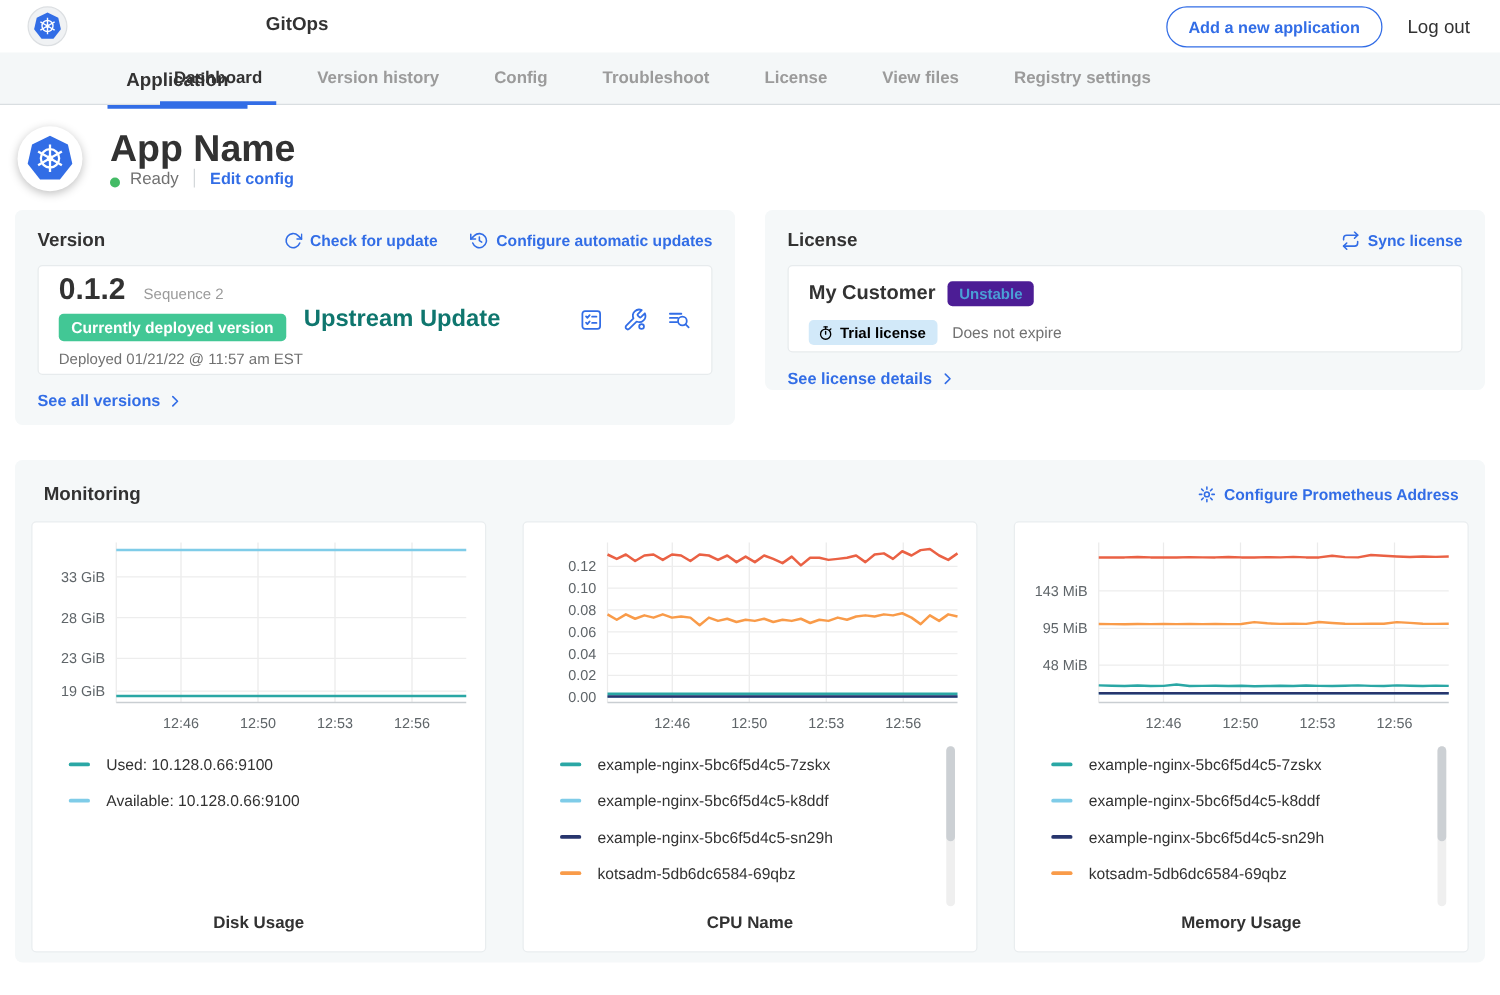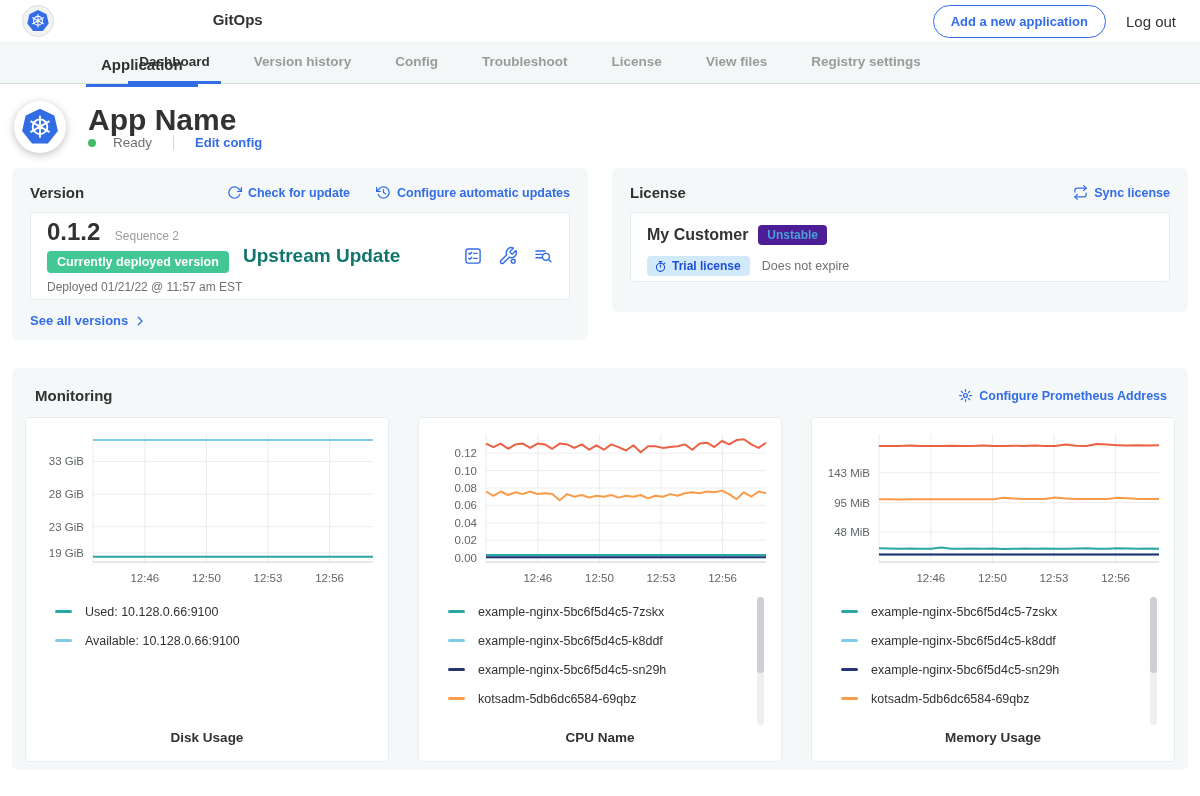--- a/index.html
+++ b/index.html
@@ -28,21 +28,21 @@
   .sub-tab { margin:0 11px; padding:0 11px; display:flex; align-items:center; font-size:13.5px; font-weight:600;
              color:#9b9b9b; border-bottom:3px solid transparent; cursor:pointer; white-space:nowrap; }
   .sub-tab.active { color:#323232; border-bottom-color:#326de6; }
 
   
   .app-header { display:flex; align-items:center; padding:17px 0 15px 14px; gap:22px; }
   .app-icon { width:52px; height:52px; border-radius:50%; background:#fff;
               box-shadow:0 2px 8px rgba(0,0,0,.25); display:flex; align-items:center; justify-content:center; }
   .app-icon svg { width:40px; height:40px; }
   .app-title { font-size:30px; font-weight:700; margin:0; line-height:1.05; }
-  .status-row { display:flex; align-items:center; gap:17px; }
+  .status-row { display:flex; align-items:flex-end; gap:8px; }
   .status-dot { width:8px; height:8px; border-radius:50%; background:#44bb66; }
   .status-text { font-size:13.5px; color:#717171; }
   .vdiv { width:1px; height:15px; background:#d4d8da; margin:0 4px; }
   .link { color:#326de6; font-size:13px; font-weight:700; display:inline-flex; align-items:center; gap:6px; cursor:pointer; text-decoration:none; }
   .link-sm { font-size:12.5px; }
 
   
   .cards-row { display:flex; gap:24px; margin:0 12px; }
   .card { background:#f5f8f9; border-radius:6px; padding:16px 18px; }
   .version-card { width:576px; height:172px; }
@@ -59,21 +59,21 @@
                  border-radius:4px; display:inline-block; margin-top:5px; white-space:nowrap; }
   .v-deployed { font-size:12px; color:#717171; margin-top:7px; white-space:nowrap; }
   .v-source { flex:1; font-size:19px; font-weight:700; color:#0f766e; }
   .v-icons { display:flex; gap:15px; color:#326de6; align-items:center; }
   .see-link { margin-top:13px; }
   .license-panel { padding:12px 16px; height:70px; }
   .lic-row1 { display:flex; align-items:center; gap:10px; }
   .customer-name { font-size:16px; font-weight:700; }
   .badge-channel { background:#4c1d95; color:#4a9fd6; font-size:12px; font-weight:600; padding:3px 9px; border-radius:4px; }
   .lic-row2 { display:flex; align-items:center; gap:12px; margin-top:11px; }
-  .badge-trial { background:#d2e9f9; color:#1d4ed8; font-size:12px; font-weight:700; padding:3px 9px 3px 7px;
+  .badge-trial { background:#d2e9f9; color:#000000; font-size:12px; font-weight:700; padding:3px 9px 3px 7px;
                  border-radius:4px; display:inline-flex; align-items:center; gap:5px; }
   .lic-expiry { font-size:12.5px; color:#717171; }
 
   
   .monitoring { margin:28px 12px 0; background:#f5f8f9; border-radius:6px; padding:13px 13px 16px; height:402px; }
   .mon-head { display:flex; justify-content:space-between; align-items:center; padding:6px 8px 13px 10px; }
   .mon-title { font-size:15px; font-weight:700; margin:0; }
   .charts { display:flex; justify-content:space-between; }
   .chart-card { width:364px; height:345px; background:#fff; border:1px solid #e9edef; border-radius:4px;
                 padding:8px 9px 16px; display:flex; flex-direction:column; position:relative; }
@@ -248,20 +248,28 @@
             <circle cx="12" cy="13.5" r="7.5"></circle>
               <line x1="12" y1="6" x2="12" y2="2.8"></line>
             <line x1="9.5" y1="2.8" x2="14.5" y2="2.8"></line>
               <line x1="12" y1="13.5" x2="12" y2="9.5"></line>
             <line x1="18" y1="7.5" x2="19.8" y2="5.7"></line>
           </svg>
           <span>Trial license</span>
         </span>
         <span class="lic-expiry">Does not expire</span>
       </div>
+    </div>
+    <div>
+      <span class="link see-link">
+        <span>See license details</span>
+        <svg class="chev" viewBox="0 0 24 24">
+          <polyline points="8.5 4.5 16 12 8.5 19.5"></polyline>
+        </svg>
+      </span>
     </div>
   </div>
 </section>
 
 <section class="monitoring">
   <div class="mon-head">
     <h3 class="mon-title">Monitoring</h3>
     <span class="link link-sm">
       <svg class="ic" viewBox="0 0 24 24">
         <circle cx="12" cy="12" r="3.1"></circle>

